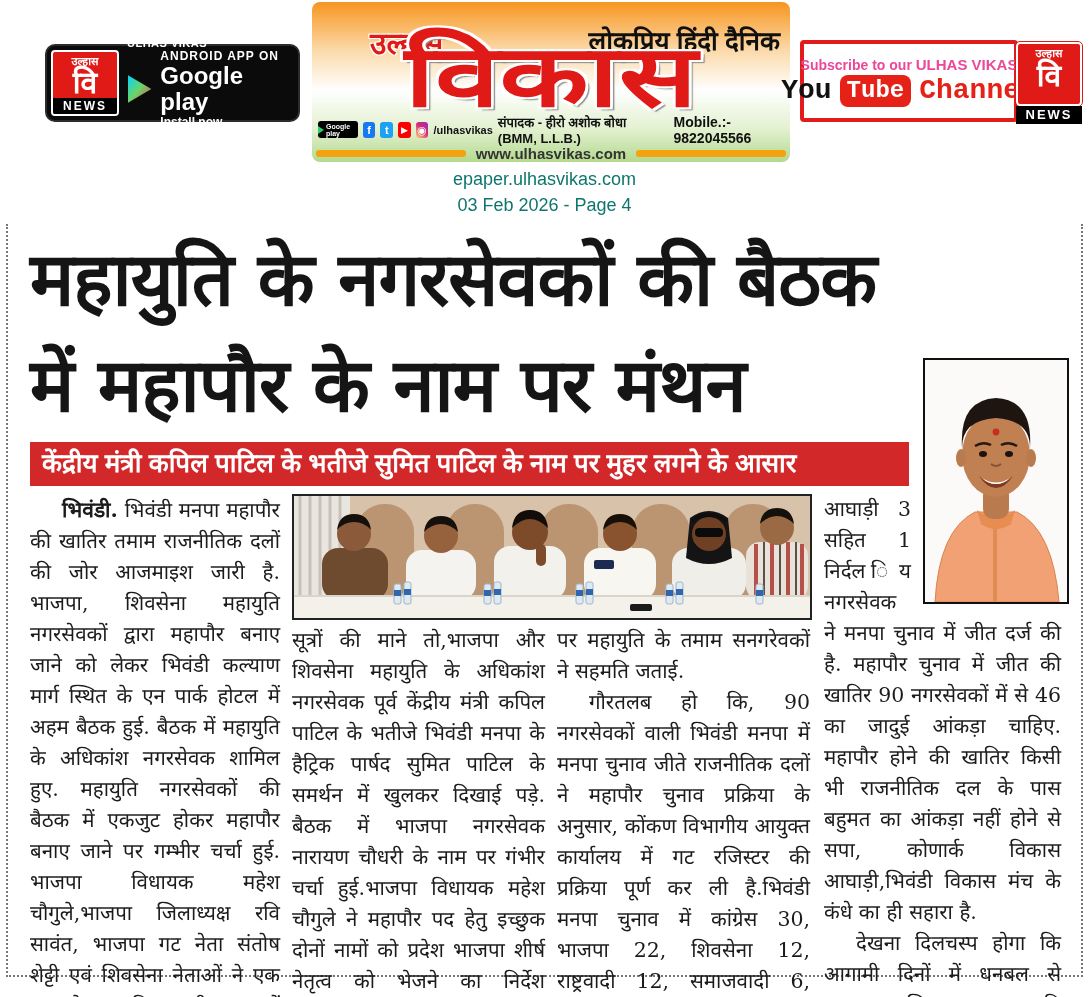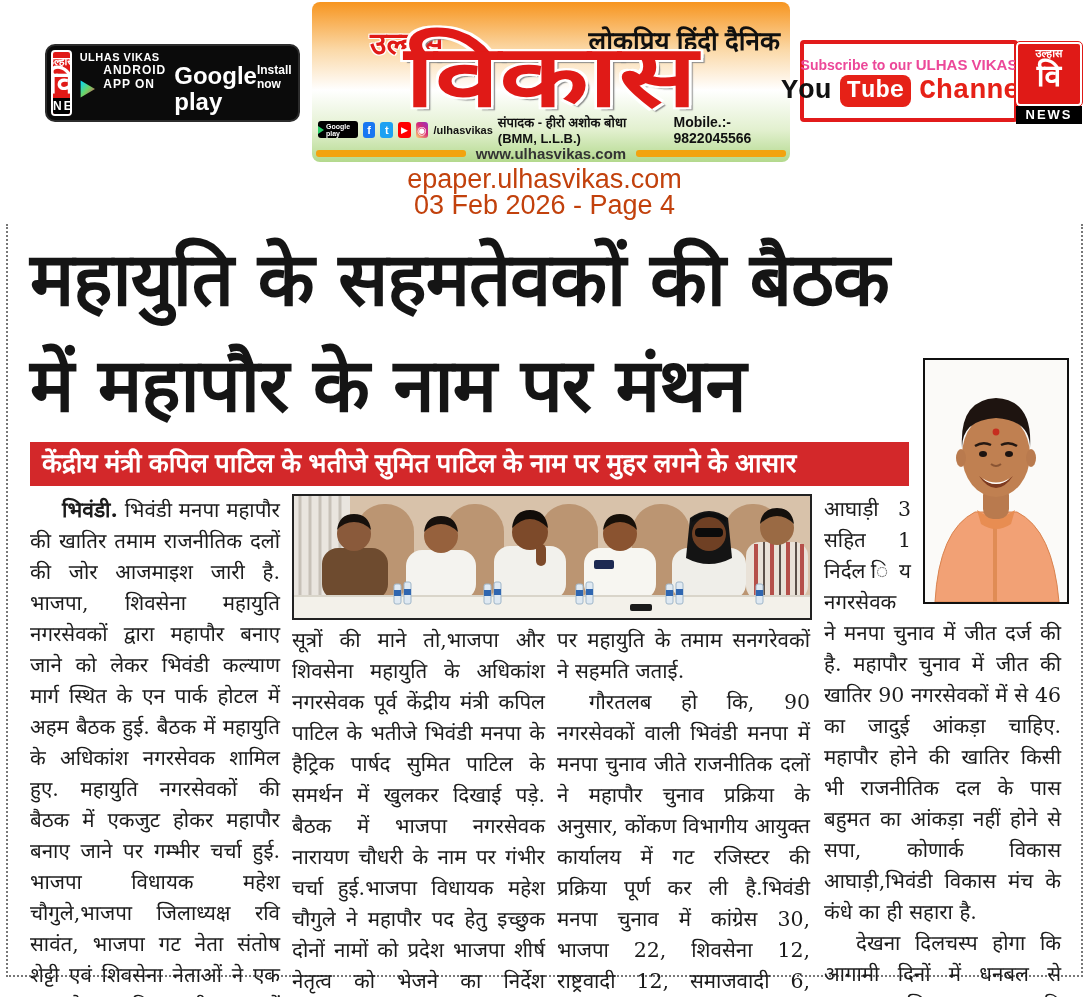--- a/index.html
+++ b/index.html
@@ -15,21 +15,21 @@
   .uv-logo{width:64px;background:#e01a17;border:2px solid #fff;border-radius:4px;display:flex;flex-direction:column;
            align-items:center;justify-content:flex-start;overflow:hidden;}
   .uv-logo .uv-top{color:#fff;font-size:11px;font-weight:800;line-height:14px;margin-top:2px;}
   .uv-logo .uv-big{color:#fff;font-size:30px;font-weight:900;line-height:30px;}
   .uv-logo .uv-news{margin-top:auto;width:100%;background:#000;color:#fff;font-size:12px;font-weight:900;
                     letter-spacing:2px;text-align:center;line-height:16px;}
   .gp-area{flex:1;display:flex;flex-direction:column;justify-content:center;padding-left:8px;position:relative;}
   .gp-brand{color:#fff;font-size:11px;font-weight:900;letter-spacing:.5px;}
   .gp-row{display:flex;align-items:center;gap:8px;}
   .gp-tri{width:26px;height:30px;}
-  .gp-texts{display:flex;flex-direction:row;}
+  .gp-texts{display:flex;flex-direction:column;}
   .gp-line1{color:#fff;font-size:12px;font-weight:800;letter-spacing:1px;}
   .gp-store{color:#fff;font-size:24px;font-weight:600;line-height:26px;}
   .gp-cta{color:#fff;font-size:12px;font-weight:800;}
 
   
   .masthead{position:absolute;left:312px;top:2px;width:478px;height:160px;border-radius:8px;
             background:linear-gradient(180deg,#f7951f 0%,#fbd9a8 30%,#ffffff 55%,#e2f0cf 80%,#b3d98d 100%);}
   .coverage{position:absolute;top:3px;left:108px;right:4px;font-size:12.5px;font-weight:800;color:#141414;text-align:right;}
   .tagline{position:absolute;top:20px;right:10px;font-size:26px;font-weight:800;color:#101010;}
   .title-top{position:absolute;left:58px;top:20px;font-size:30px;font-weight:900;color:#e01a17;
@@ -63,21 +63,21 @@
   .yt-channel{font-size:28px;font-weight:900;color:#e62117;}
 
   .right-logo{position:absolute;left:1016px;top:42px;width:66px;height:82px;display:flex;flex-direction:column;}
   .right-logo .uv-box{flex:1;background:#e01a17;border:2px solid #fff;outline:1px solid #e01a17;border-radius:4px;
                       display:flex;flex-direction:column;align-items:center;}
   .right-logo .uv-top{color:#fff;font-size:11px;font-weight:800;line-height:14px;margin-top:2px;}
   .right-logo .uv-big{color:#fff;font-size:30px;font-weight:900;line-height:32px;}
   .right-logo .uv-news{background:#000;color:#fff;font-size:13px;font-weight:900;letter-spacing:2px;text-align:center;line-height:18px;}
 
   
-  .meta-block{position:absolute;left:0;top:166px;width:1089px;text-align:center;font-size:27px;line-height:26px;color:#c2410c;}
+  .meta-block{position:absolute;left:0;top:166px;width:1089px;text-align:center;font-size:18px;line-height:26px;color:#0f766e;}
 
   
   .article{position:absolute;left:6px;top:224px;width:1077px;height:753px;box-sizing:border-box;
            border-left:2px dotted #777;border-right:2px dotted #777;border-bottom:2px dotted #777;padding:2px 20px 0 22px;}
   .headline{margin:0;font-weight:900;color:#151515;font-size:74px;line-height:106px;letter-spacing:-1px;
             font-family:"DejaVu Sans","Liberation Sans",sans-serif;}
   .headline .hl{white-space:nowrap;}
   .subhead{margin-top:4px;margin-right:152px;background:#d3282a;color:#fff;font-size:26px;line-height:38px;
            font-weight:800;padding:2px 12px 4px;}
   .portrait{position:absolute;top:134px;right:12px;width:142px;height:242px;border:2px solid #101010;background:#fff;}
@@ -178,21 +178,21 @@
   </div>
 
   <div class="meta-block">
     <div>epaper.ulhasvikas.com</div>
     <div>03 Feb 2026 - Page 4</div>
   </div>
 
   <div class="article">
 
     <h1 class="headline">
-      <div class="hl">महायुति के सहमतेवकों की बैठक</div>
+      <div class="hl">महायुति के नगरसेवकों की बैठक</div>
       <div class="hl">में महापौर के नाम पर मंथन</div>
     </h1>
 
     <div class="subhead">केंद्रीय मंत्री कपिल पाटिल के भतीजे सुमित पाटिल के नाम पर मुहर लगने के आसार</div>
 
     <div class="portrait">
       <svg width="142" height="242" viewBox="0 0 142 242">
         <rect x="0" y="0" width="142" height="242" fill="#fbfaf8"></rect>
         <path d="M10 242 Q14 170 50 152 L92 152 Q128 170 134 242 Z" fill="#f2a175"></path>
         <path d="M10 242 Q14 170 50 152 L92 152 Q128 170 134 242 Z" fill="none" stroke="#d9834f" stroke-width="1"></path>

